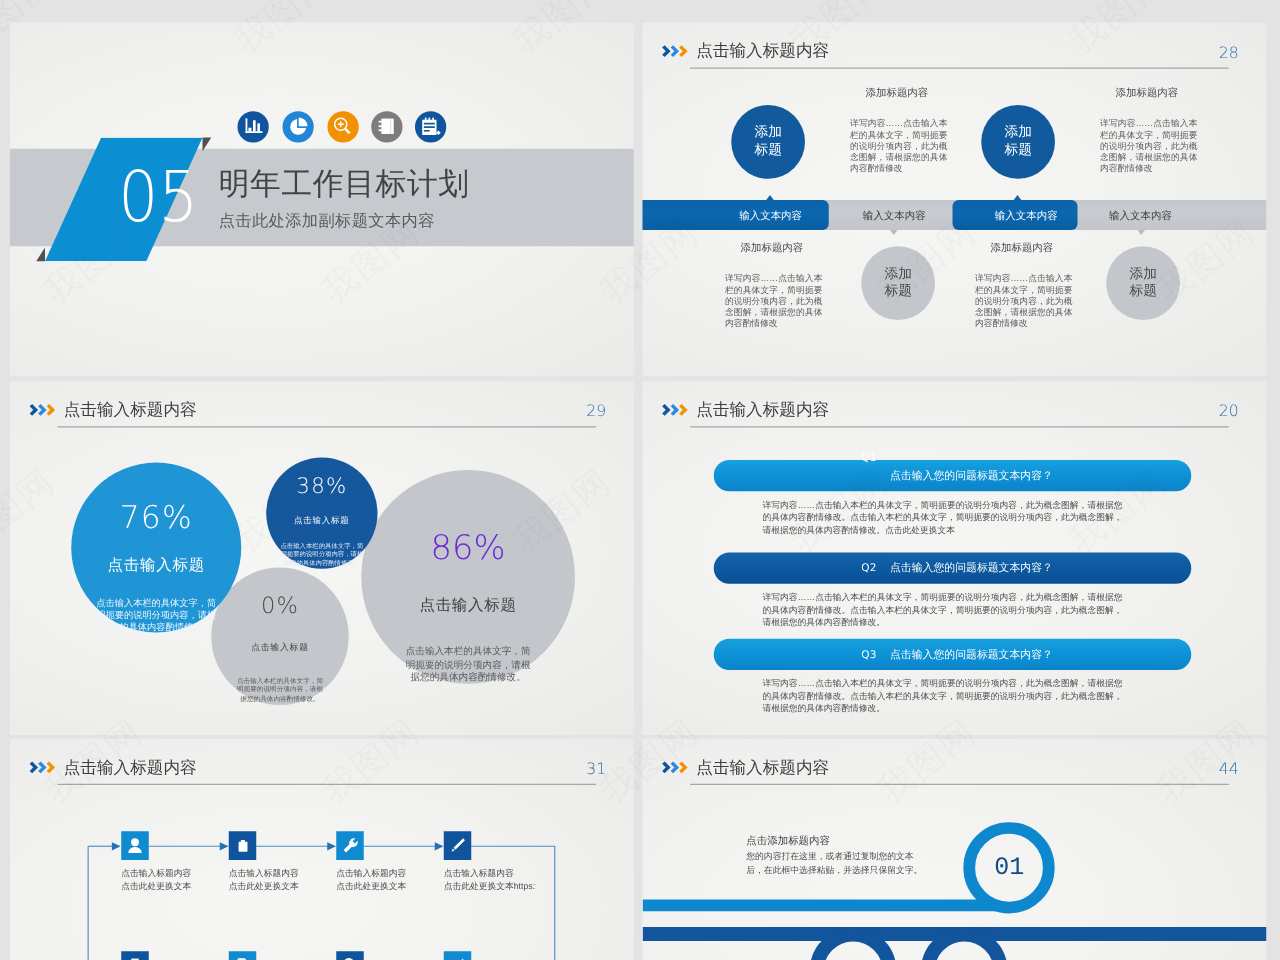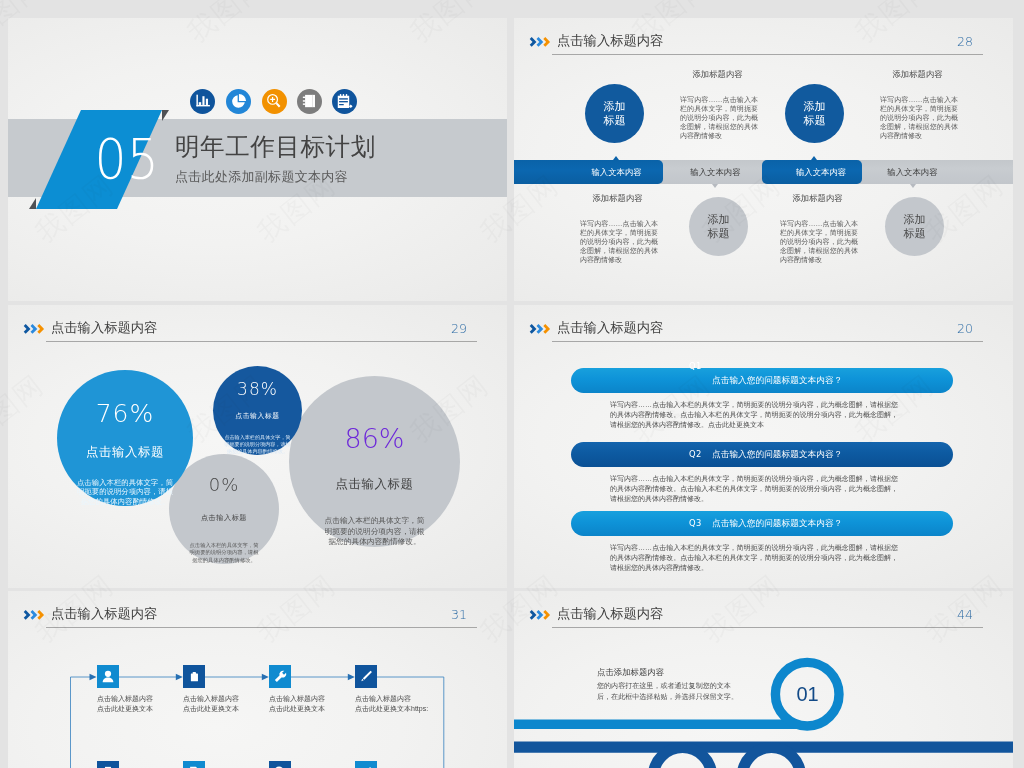--- a/index.html
+++ b/index.html
@@ -6,21 +6,21 @@
 html,body{width:1024px;height:768px;overflow:hidden}
 body{background:#e3e3e3;font-family:"Liberation Sans",sans-serif}
 .page{position:relative;width:1024px;height:768px;background:#e3e3e3}
 .slide{position:absolute;width:499px;height:283px;overflow:hidden;
   background:radial-gradient(ellipse 115% 100% at 42% 48%, #f6f6f5 0%, #f2f2f1 32%, #eaeae9 70%, #e4e4e3 100%)}
 
 
 .shdr{position:absolute;left:0;top:0;width:100%;height:46px}
 .chevwrap{position:absolute;left:15px;top:16px;width:23px;height:12px}
 .stitle{position:absolute;left:43px;top:14px;font-size:13.3px;color:#3e3e3e;letter-spacing:0px;white-space:nowrap;font-weight:400}
-.snum{position:absolute;left:443px;top:16px;width:34px;text-align:left;font-size:12.5px;color:#2f6da6;font-family:"DejaVu Sans",sans-serif;font-weight:300}
+.snum{position:absolute;left:443px;top:16px;width:34px;text-align:right;font-size:12.5px;color:#2f6da6;font-family:"DejaVu Sans",sans-serif;font-weight:300}
 .uline{position:absolute;left:38px;top:36px;width:431px;height:1px;background:#9a9a9a;opacity:.85}
 
 
 .s1banner{position:absolute;left:0;top:101px;width:500px;height:78px;background:#c6cace}
 .s1par{position:absolute;left:28px;top:92px;width:126px;height:99px;background:#0c8ed3;
   clip-path:polygon(35.7% 0%,100% 0%,64.3% 100%,0% 100%)}
 .s1num{position:absolute;left:28px;top:92px;width:126px;height:99px;color:#fff;
   font-size:56px;line-height:97px;text-align:right;letter-spacing:0px;padding-left:6px;font-weight:100;font-family:"DejaVu Sans",sans-serif}
 .s1num span{display:inline-block;transform:scaleX(.90)}
 .s1tri-tr{position:absolute;left:154px;top:92px;width:0;height:0;
@@ -400,21 +400,21 @@
       <g fill="none" stroke="#0d87cd" stroke-width="9.4" stroke-linecap="butt">
         <path d="M0 133.2 L283 133.2"></path>
         <circle cx="293.2" cy="103.2" r="31.8"></circle>
       </g>
       <g fill="none" stroke="#12559c" stroke-width="11.2" stroke-linecap="butt">
         <path d="M0 156.2 L500 156.2"></path>
         <circle cx="168.5" cy="185.6" r="29.1"></circle>
         <circle cx="257.4" cy="185.6" r="29.1"></circle>
       </g>
     </svg>
-    <div class="s6num" style="left:263px;top:92px;width:61px;font-size:20px;font-family:Liberation Sans, sans-serif;font-weight:400">01</div>
+    <div class="s6num" style="left:263px;top:92px;width:61px;font-size:20px;font-family:Liberation Mono, monospace;font-weight:400">01</div>
     <div class="s6h" style="left:83px;top:76px">点击添加标题内容</div>
     <div class="s6b" style="left:83px;top:90px;width:143px">您的内容打在这里，或者通过复制您的文本后，在此框中选择粘贴，并选择只保留文字。</div>
   </div>
 
   <div class="wm">
     <div class="wmrow" style="top:-10px;left:-40px">
       <span class="wmtile">我图网</span>
       <span class="wmtile">我图网</span>
       <span class="wmtile">我图网</span>
       <span class="wmtile">我图网</span>

